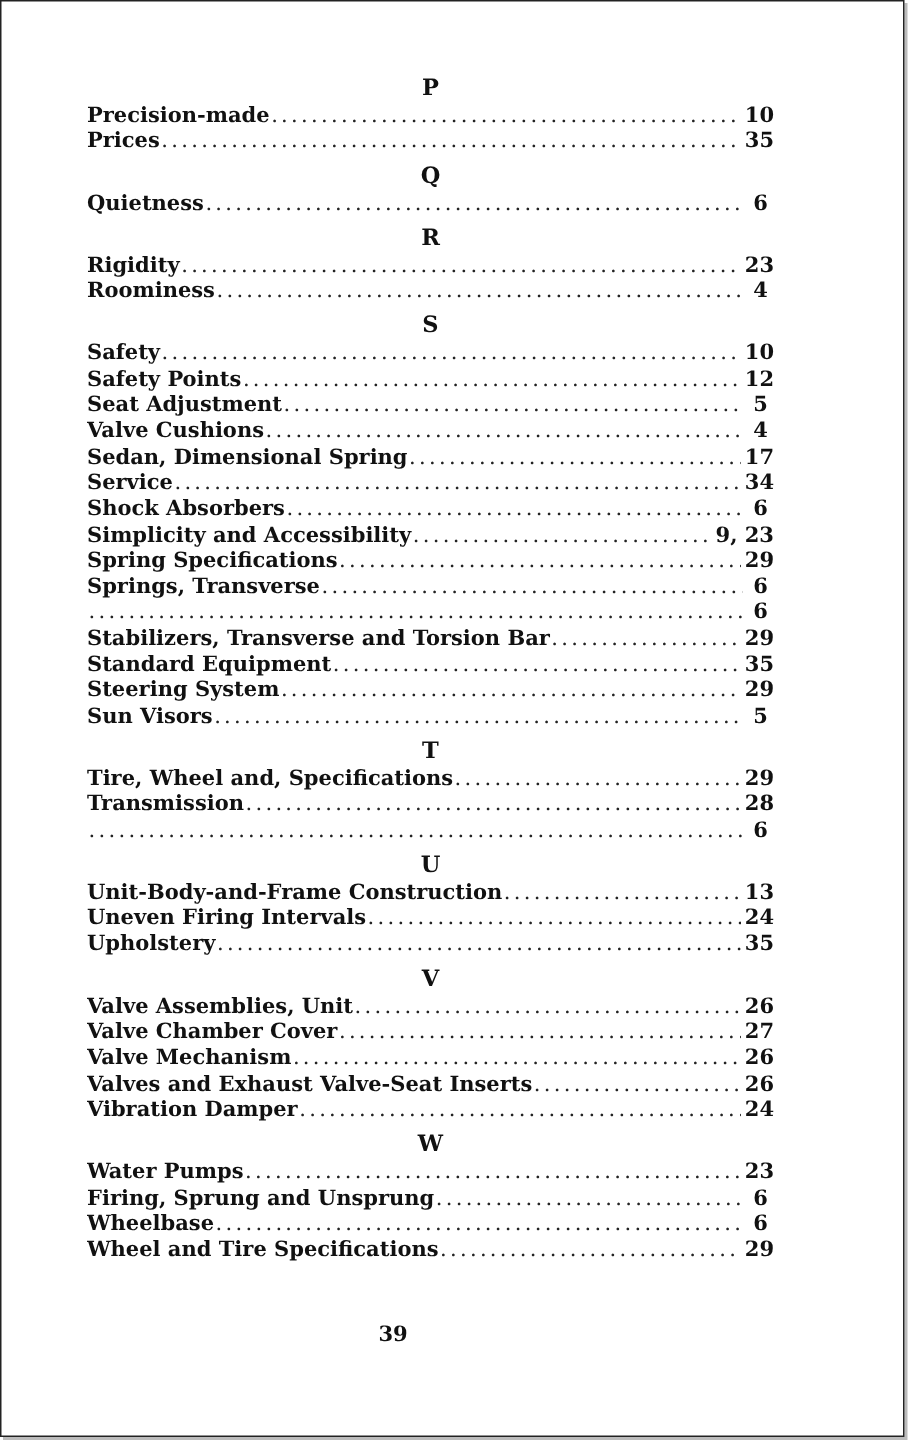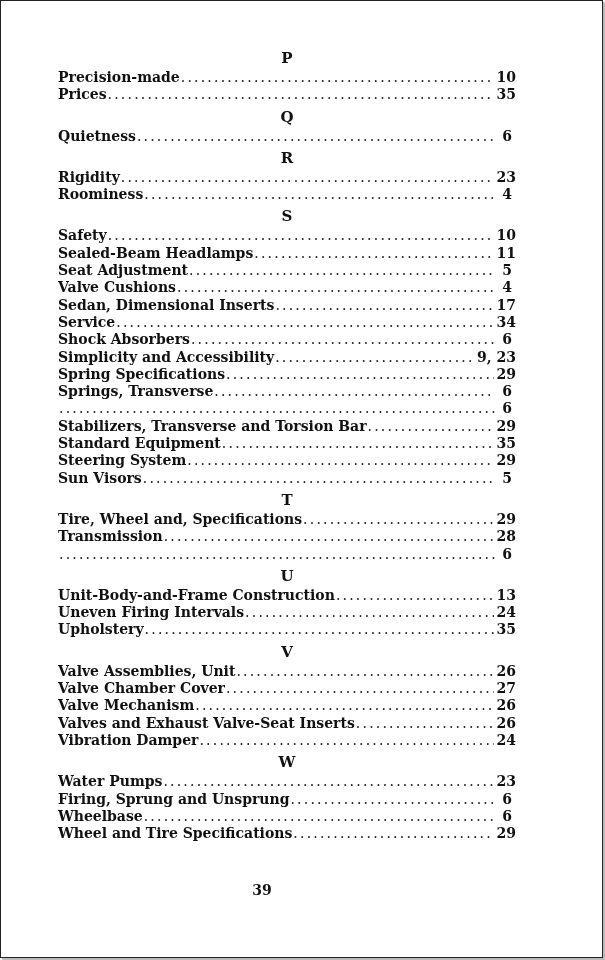--- a/index.html
+++ b/index.html
@@ -73,36 +73,36 @@
         <span class="dots"></span>
         <span class="page-num">4</span>
       </div>
       <div class="letter">S</div>
       <div class="entry">
         <span class="label">Safety</span>
         <span class="dots"></span>
         <span class="page-num">10</span>
       </div>
       <div class="entry">
-        <span class="label">Sealed-Beam Headlamps</span>
-        <span class="dots"></span>
-        <span class="page-num">11</span>
+        <span class="label">Safety Points</span>
+        <span class="dots"></span>
+        <span class="page-num">12</span>
       </div>
       <div class="entry">
         <span class="label">Seat Adjustment</span>
         <span class="dots"></span>
         <span class="page-num">5</span>
       </div>
       <div class="entry">
         <span class="label">Valve Cushions</span>
         <span class="dots"></span>
         <span class="page-num">4</span>
       </div>
       <div class="entry">
-        <span class="label">Sedan, Dimensional Inserts</span>
+        <span class="label">Sedan, Dimensional Spring</span>
         <span class="dots"></span>
         <span class="page-num">17</span>
       </div>
       <div class="entry">
         <span class="label">Service</span>
         <span class="dots"></span>
         <span class="page-num">34</span>
       </div>
       <div class="entry">
         <span class="label">Shock Absorbers</span>

